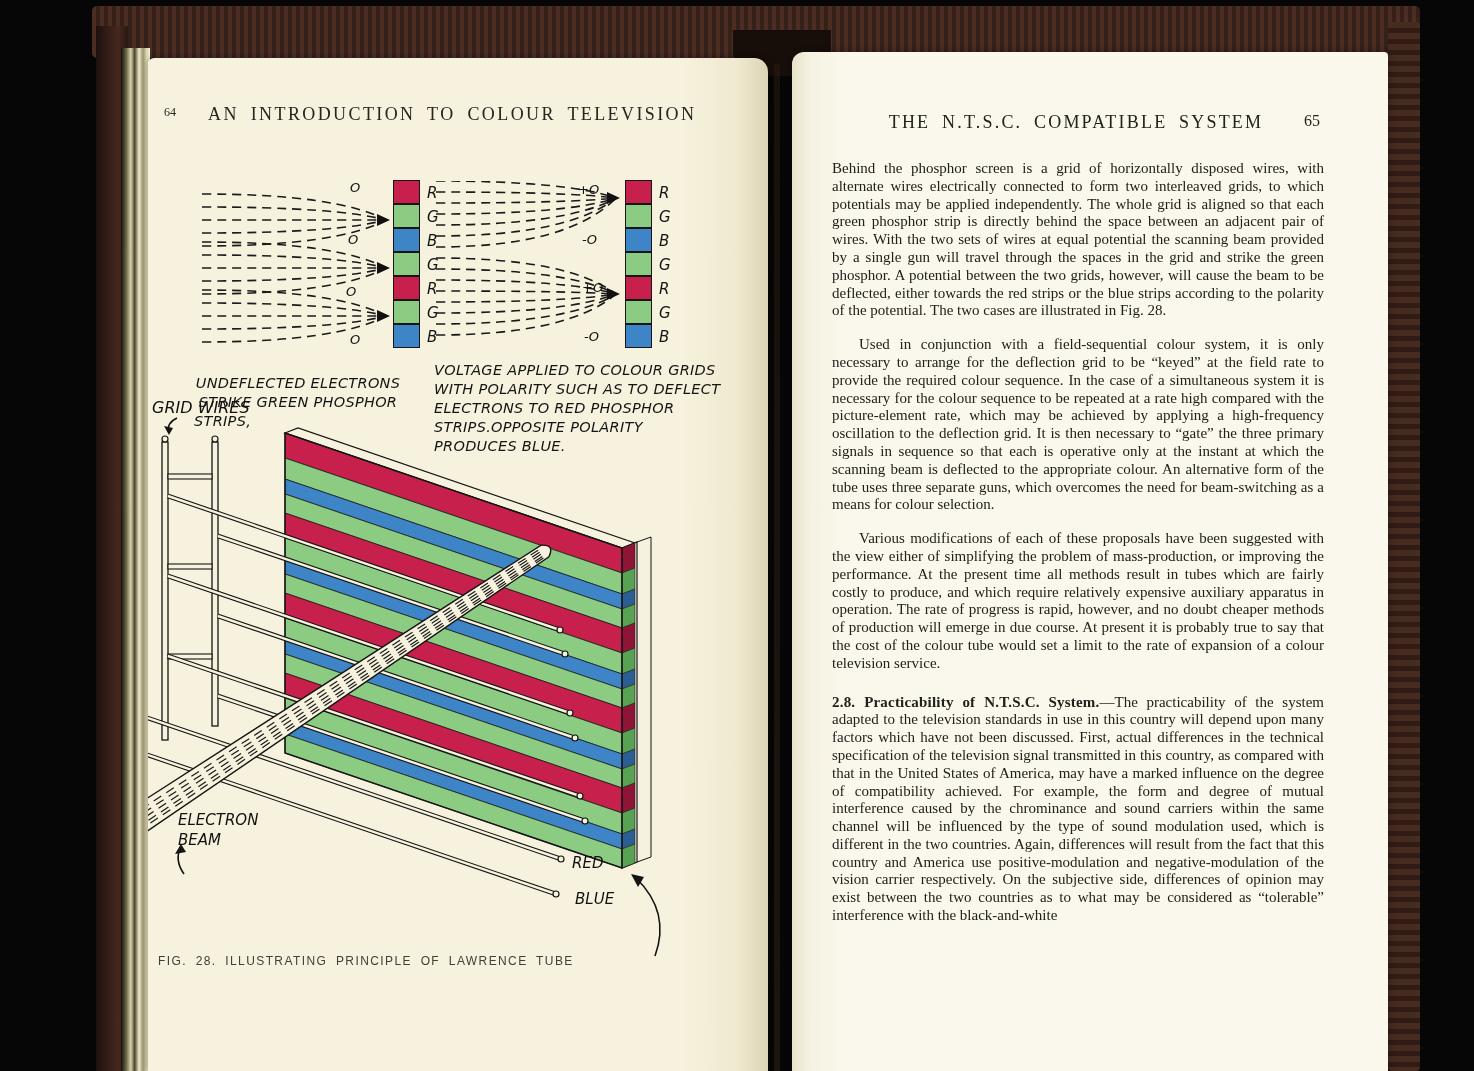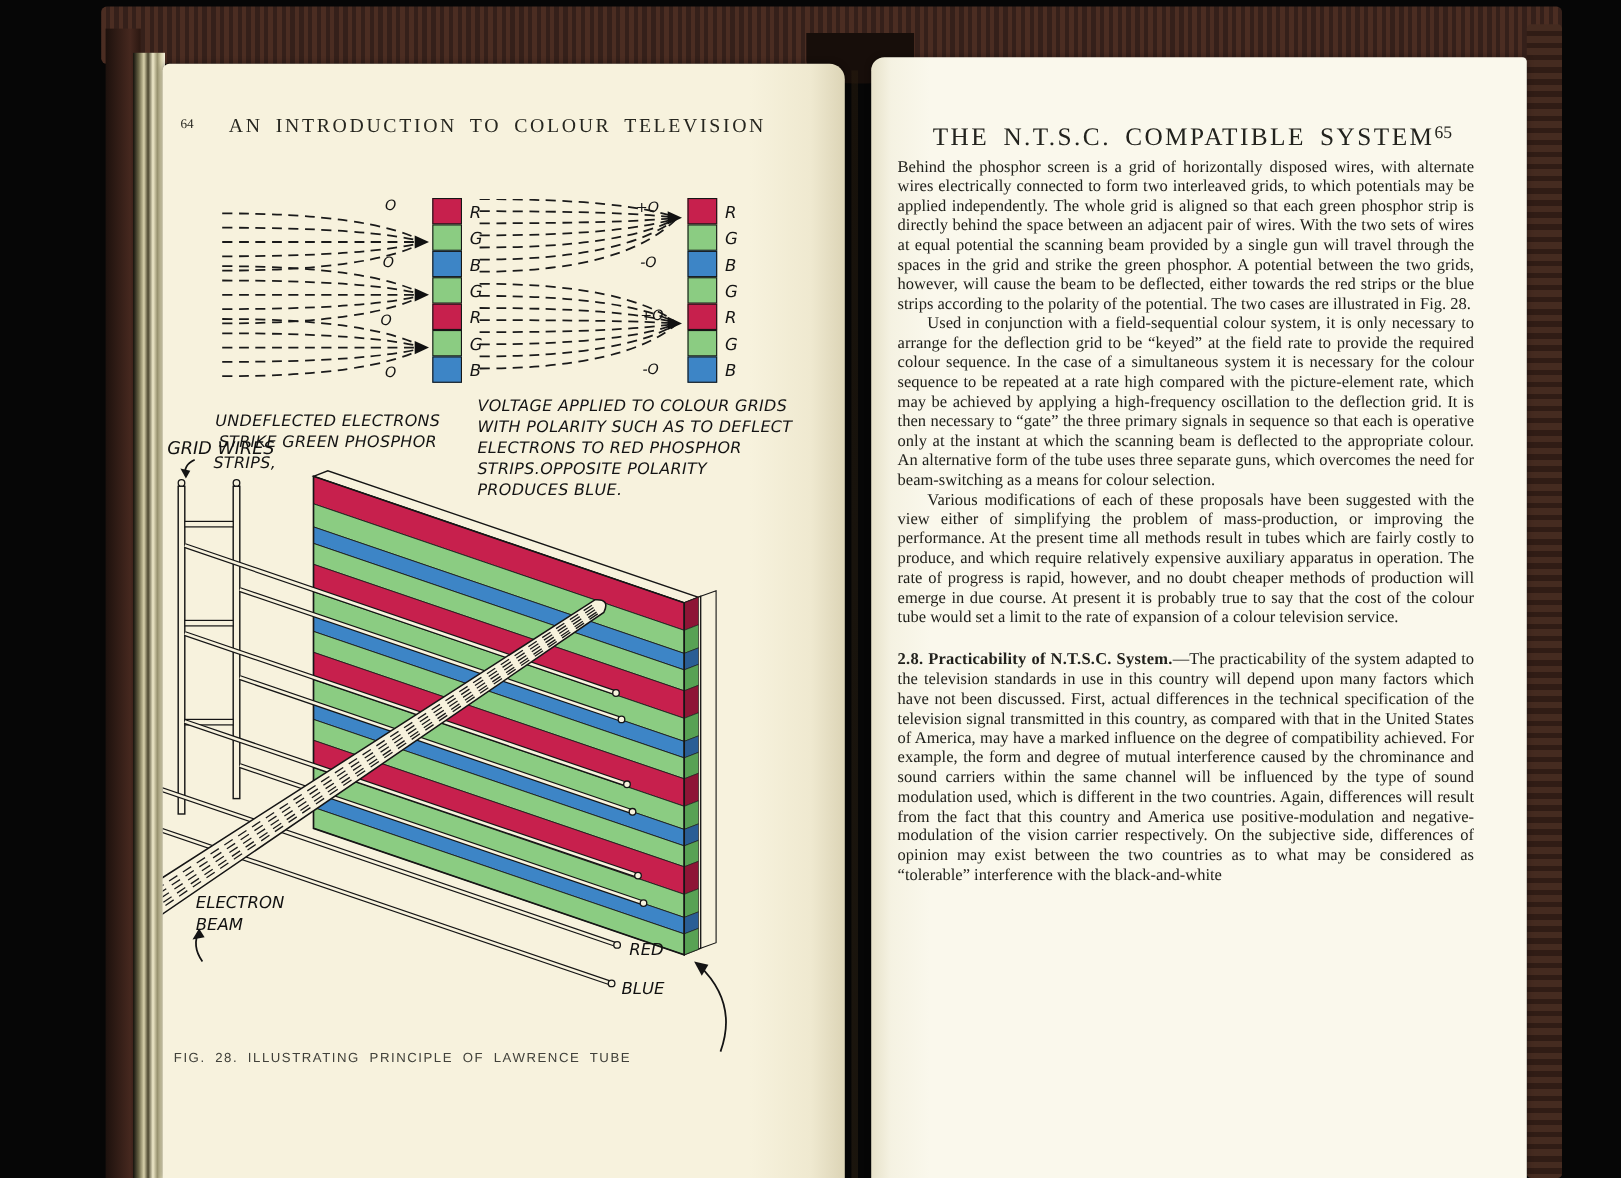--- a/index.html
+++ b/index.html
@@ -23,21 +23,21 @@
     background:linear-gradient(90deg,#f7f2dd 0 86%,#efe9d0 95%,#dcd4b6 100%);}
   .right-page{left:792px;top:52px;width:596px;height:1019px;border-radius:12px 4px 0 0;
     background:linear-gradient(90deg,#e7e2ca 0,#f5f2e2 3%,#faf8ec 9%,#faf8ec 100%);}
   .gutter-line{left:774px;top:64px;width:6px;height:1007px;
     background:linear-gradient(180deg,rgba(40,28,14,.5),rgba(70,52,28,.28) 40%,rgba(70,52,28,.32));}
 
   
   .lp-num{left:16px;top:47px;font-size:12px;color:#26261f;}
   .lp-head{left:60px;top:46px;width:500px;text-align:left;font-size:18px;
     letter-spacing:2.4px;word-spacing:5px;color:#26261f;}
-  .rp-head{left:24px;top:60px;width:520px;text-align:center;font-size:23px;
+  .rp-head{left:24px;top:60px;width:520px;text-align:center;font-size:18px;
     letter-spacing:2.2px;word-spacing:5px;color:#23231e;}
   .rp-num{left:512px;top:60px;font-size:16px;color:#23231e;}
 
   .mini{position:absolute;}
   .mini svg{position:absolute;left:0;top:5px;}
   .epath{fill:none;stroke:#1a1a1a;stroke-width:1.6;stroke-dasharray:9 6;}
   .strips{position:absolute;top:5px;}
   .strip-row{display:flex;align-items:center;height:24px;}
   .swatch{width:27px;height:24px;border:1.6px solid #161616;box-sizing:border-box;margin-top:-1.6px;}
   .swlab{margin-left:7px;font-size:15px;}
@@ -54,21 +54,21 @@
     font-size:15px;line-height:20px;color:#111;z-index:3;}
   .figcap{left:10px;top:896px;width:480px;font-family:"Liberation Sans",sans-serif;
     font-size:12px;letter-spacing:1.4px;word-spacing:4px;color:#41413a;z-index:3;}
 
   #tube-svg{position:absolute;left:0;top:368px;z-index:1;}
   .arrow-svg{position:absolute;z-index:3;}
 
   
   .rp-body{left:24px;top:92px;width:524px;font-size:15px;line-height:17.8px;
     text-align:justify;color:#21211c;}
-  .rp-body p{margin:0;}
+  .rp-body p{margin:16px;}
   .rp-body p.indent{text-indent:1.8em;}
   .rp-body p.section{margin-top:21px;}
   .rp-body b{letter-spacing:.2px;}
 </style>
 </head>
 <body>
 
 <div class="abs cover-top"></div>
 <div class="abs cover-left"></div>
 <div class="abs cover-right"></div>
@@ -289,21 +289,21 @@
       <polygon points="33,418 27,428 38,426" fill="#141414"></polygon>
       <path d="M507,530 Q523,486 488,452" fill="none" stroke="#141414" stroke-width="1.6"></path>
       <polygon points="483,448 496,451 490,461" fill="#141414"></polygon>
     </svg>
 
   <div class="lbl" style="left:30px;top:752px;">
     <div>ELECTRON</div>
     <div>BEAM</div>
   </div>
   <span class="lbl" style="left:424px;top:795px;">RED</span>
-  <span class="lbl" style="left:417px;top:831px;">BLUE</span>
+  <span class="lbl" style="left:427px;top:831px;">BLUE</span>
   <div class="abs figcap">FIG. 28.  ILLUSTRATING PRINCIPLE OF LAWRENCE TUBE</div>
 </div>
 
 <div class="abs page right-page">
   <div class="abs rp-head">THE N.T.S.C. COMPATIBLE SYSTEM</div>
   <div class="abs rp-num">65</div>
   <div class="abs rp-body">
     <p>Behind the phosphor screen is a grid of horizontally disposed wires, with alternate wires electrically connected to form two interleaved grids, to which potentials may be applied independently.  The whole grid is aligned so that each green phosphor strip is directly behind the space between an adjacent pair of wires.  With the two sets of wires at equal potential the scanning beam provided by a single gun will travel through the spaces in the grid and strike the green phosphor.  A potential between the two grids, however, will cause the beam to be deflected, either towards the red strips or the blue strips according to the polarity of the potential.  The two cases are illustrated in Fig. 28.</p>
     <p class="indent">Used in conjunction with a field-sequential colour system, it is only necessary to arrange for the deflection grid to be “keyed” at the field rate to provide the required colour sequence.  In the case of a simultaneous system it is necessary for the colour sequence to be repeated at a rate high compared with the picture-element rate, which may be achieved by applying a high-frequency oscillation to the deflection grid.  It is then necessary to “gate” the three primary signals in sequence so that each is operative only at the instant at which the scanning beam is deflected to the appropriate colour.  An alternative form of the tube uses three separate guns, which overcomes the need for beam-switching as a means for colour selection.</p>
     <p class="indent">Various modifications of each of these proposals have been suggested with the view either of simplifying the problem of mass-production, or improving the performance.  At the present time all methods result in tubes which are fairly costly to produce, and which require relatively expensive auxiliary apparatus in operation.  The rate of progress is rapid, however, and no doubt cheaper methods of production will emerge in due course.  At present it is probably true to say that the cost of the colour tube would set a limit to the rate of expansion of a colour television service.</p>

